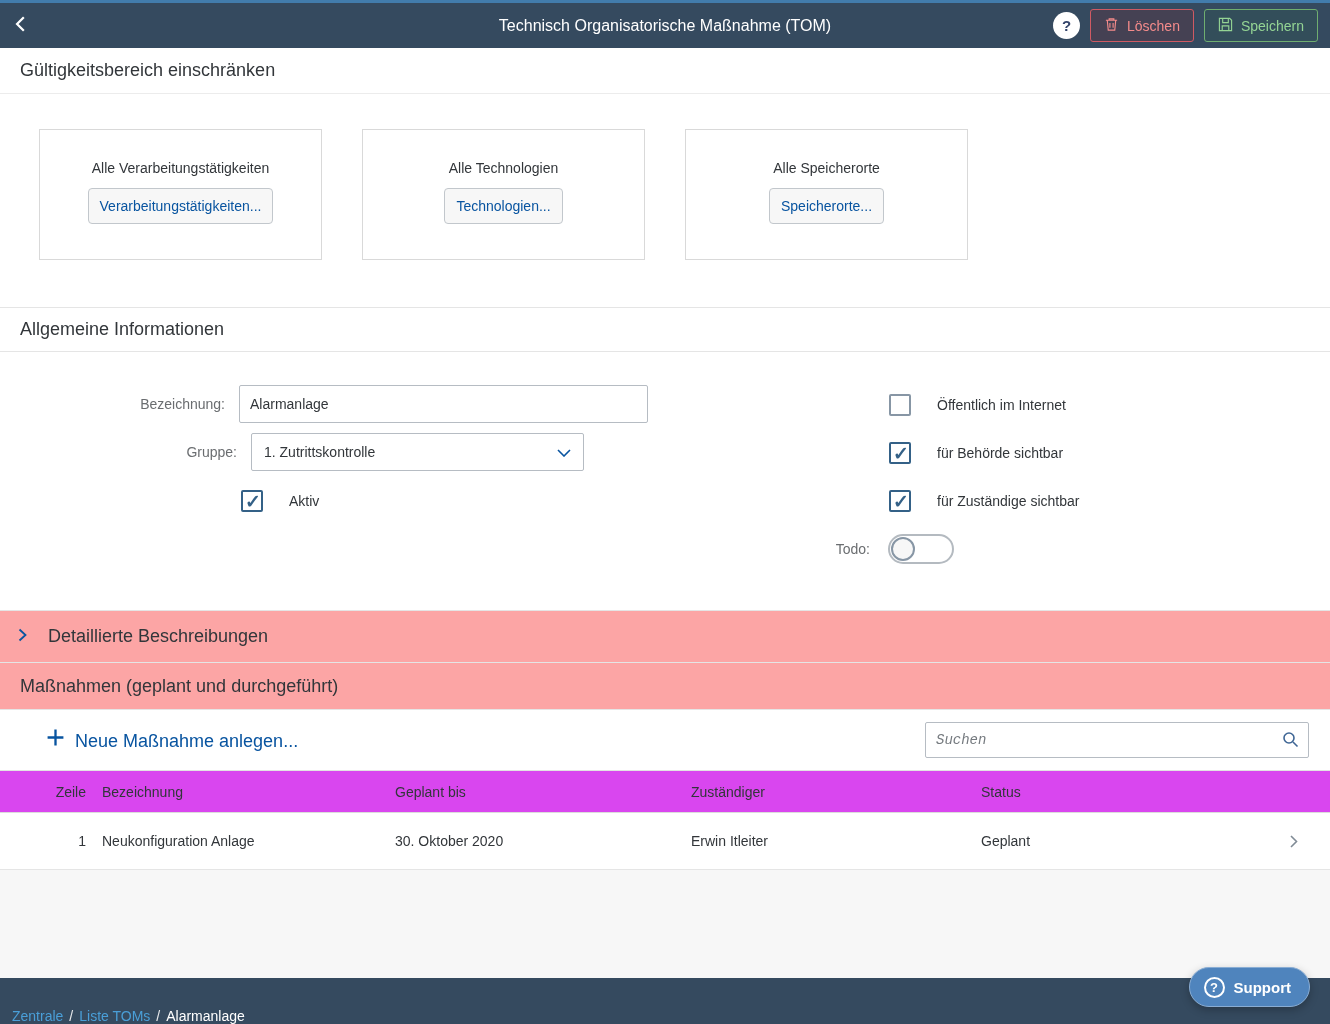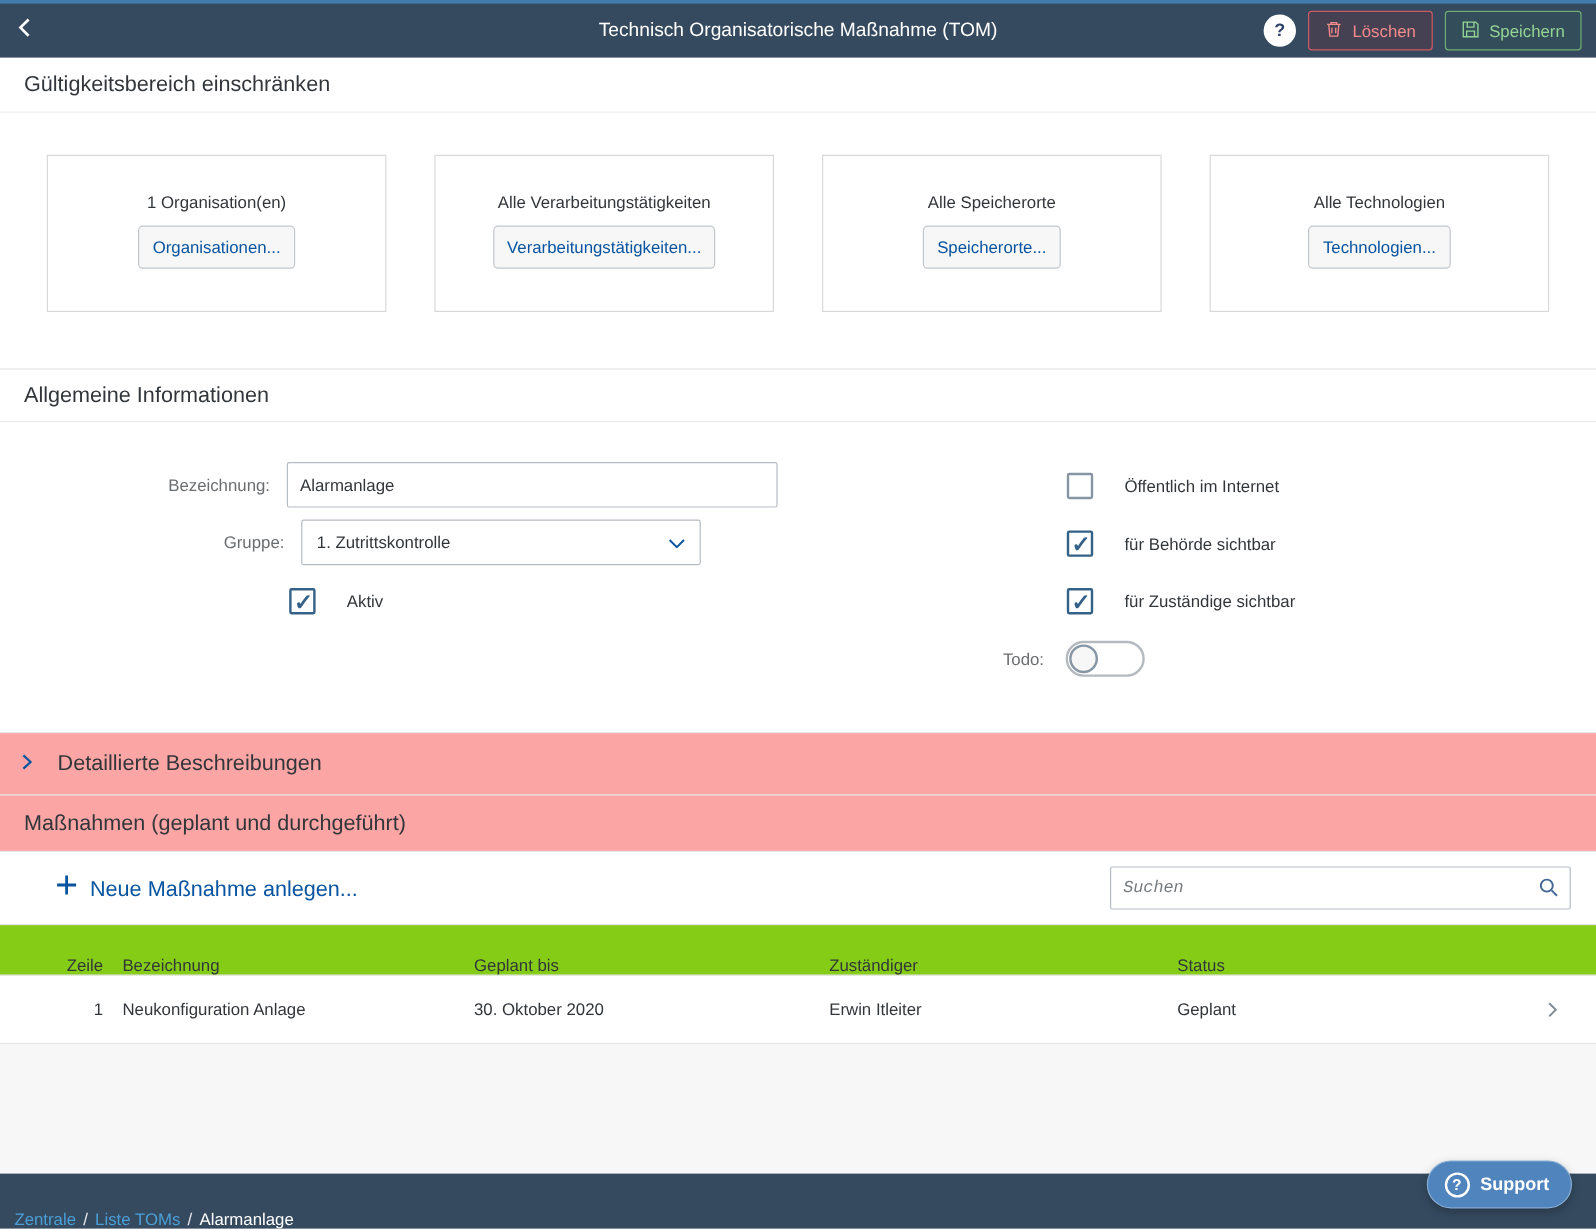--- a/index.html
+++ b/index.html
@@ -51,21 +51,21 @@
   .details-row{height:52px;border-top:1px solid #e5e5e5;display:flex;align-items:center;gap:21px;padding:0 18px;font-size:18px;background:#fca5a5}
   .measures-header{height:48px;border-top:1px solid #e5e5e5;border-bottom:1px solid #e5e5e5;display:flex;align-items:center;padding:0 20px;font-size:18px;background:#fca5a5}
   .toolbar{height:60px;display:flex;align-items:center;padding:0 21px 0 46px;background:#fff}
   .add-link{display:flex;align-items:flex-end;gap:10px;color:#0854a0;font-size:18px;cursor:pointer}
   .searchbox{margin-left:auto;position:relative;width:384px}
   .searchbox input{width:100%;height:36px;border:1px solid #b6bcc3;border-radius:2px;padding:0 36px 0 10px;font-size:14px;font-family:Liberation Mono, monospace;color:#32363a}
   .searchbox input::placeholder{font-style:italic;color:#757a7f}
   .search-icon{position:absolute;right:10px;top:9px;cursor:pointer}
 
   
-  .tbl-header{height:43px;background:#84cc16;border-top:1px solid #e3e3e3;border-bottom:1px solid #dcdcdc;display:flex;align-items:flex-end;font-size:14px;color:#32363a}
+  .tbl-header{height:43px;background:#d946ef;border-top:1px solid #e3e3e3;border-bottom:1px solid #dcdcdc;display:flex;align-items:center;font-size:14px;color:#32363a}
   .tbl-row{height:57px;background:#fff;border-bottom:1px solid #e5e5e5;display:flex;align-items:center;font-size:14px;cursor:pointer}
   .c1{flex:0 0 86px;text-align:right}
   .c2{flex:0 0 309px;padding-left:16px}
   .c3{flex:0 0 296px}
   .c4{flex:0 0 290px}
   .c5{flex:1 1 auto}
   .c-chev{flex:0 0 46px;display:flex;justify-content:flex-end;padding-right:32px}
   .cell-bold{font-weight:400}
   .filler{height:108px;background:#f7f7f7}
 
@@ -109,34 +109,30 @@
       </span>
       <span>Speichern</span>
     </div>
   </div>
 </header>
 
 <section>
   <div class="sec-title-row">Gültigkeitsbereich einschränken</div>
   <div class="cards-area">
     <div class="card">
-      <div class="card-text">1 Organisation(en)</div>
-      <div class="btn">Organisationen...</div>
-    </div>
-    <div class="card">
       <div class="card-text">Alle Verarbeitungstätigkeiten</div>
       <div class="btn">Verarbeitungstätigkeiten...</div>
+    </div>
+    <div class="card">
+      <div class="card-text">Alle Technologien</div>
+      <div class="btn">Technologien...</div>
     </div>
     <div class="card">
       <div class="card-text">Alle Speicherorte</div>
       <div class="btn">Speicherorte...</div>
-    </div>
-    <div class="card">
-      <div class="card-text">Alle Technologien</div>
-      <div class="btn">Technologien...</div>
     </div>
   </div>
 </section>
 
 <section>
   <div class="sec-header">Allgemeine Informationen</div>
   <div class="form-area">
 
     <div class="frow row-bez">
       <div class="flabel">Bezeichnung:</div>

